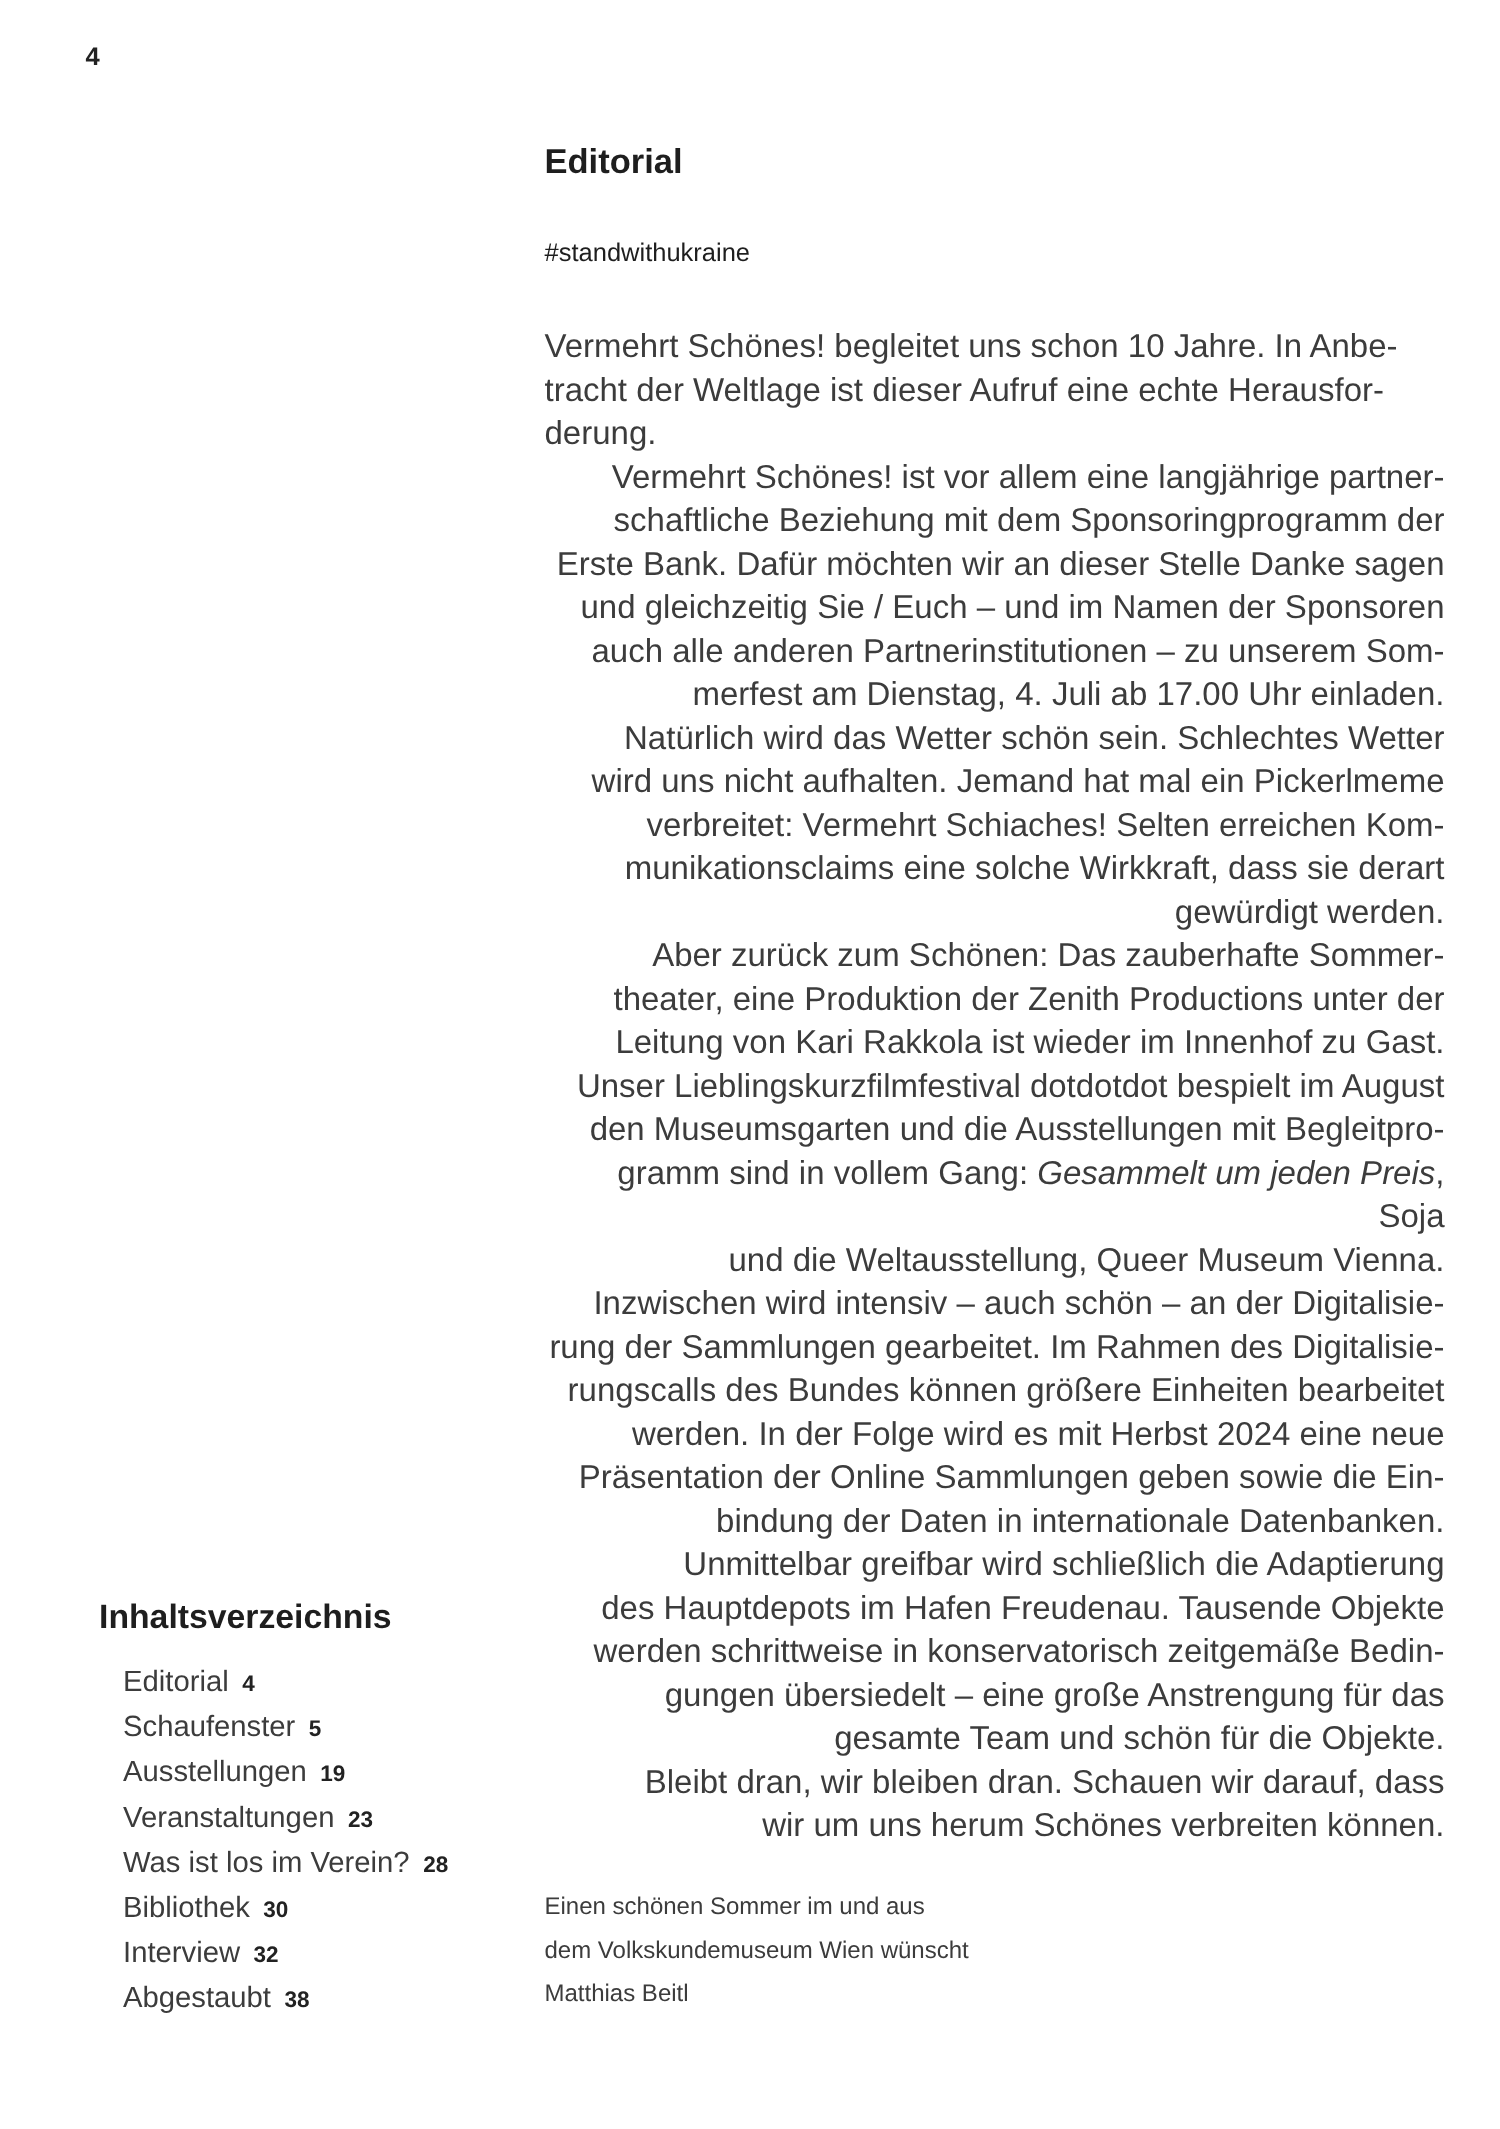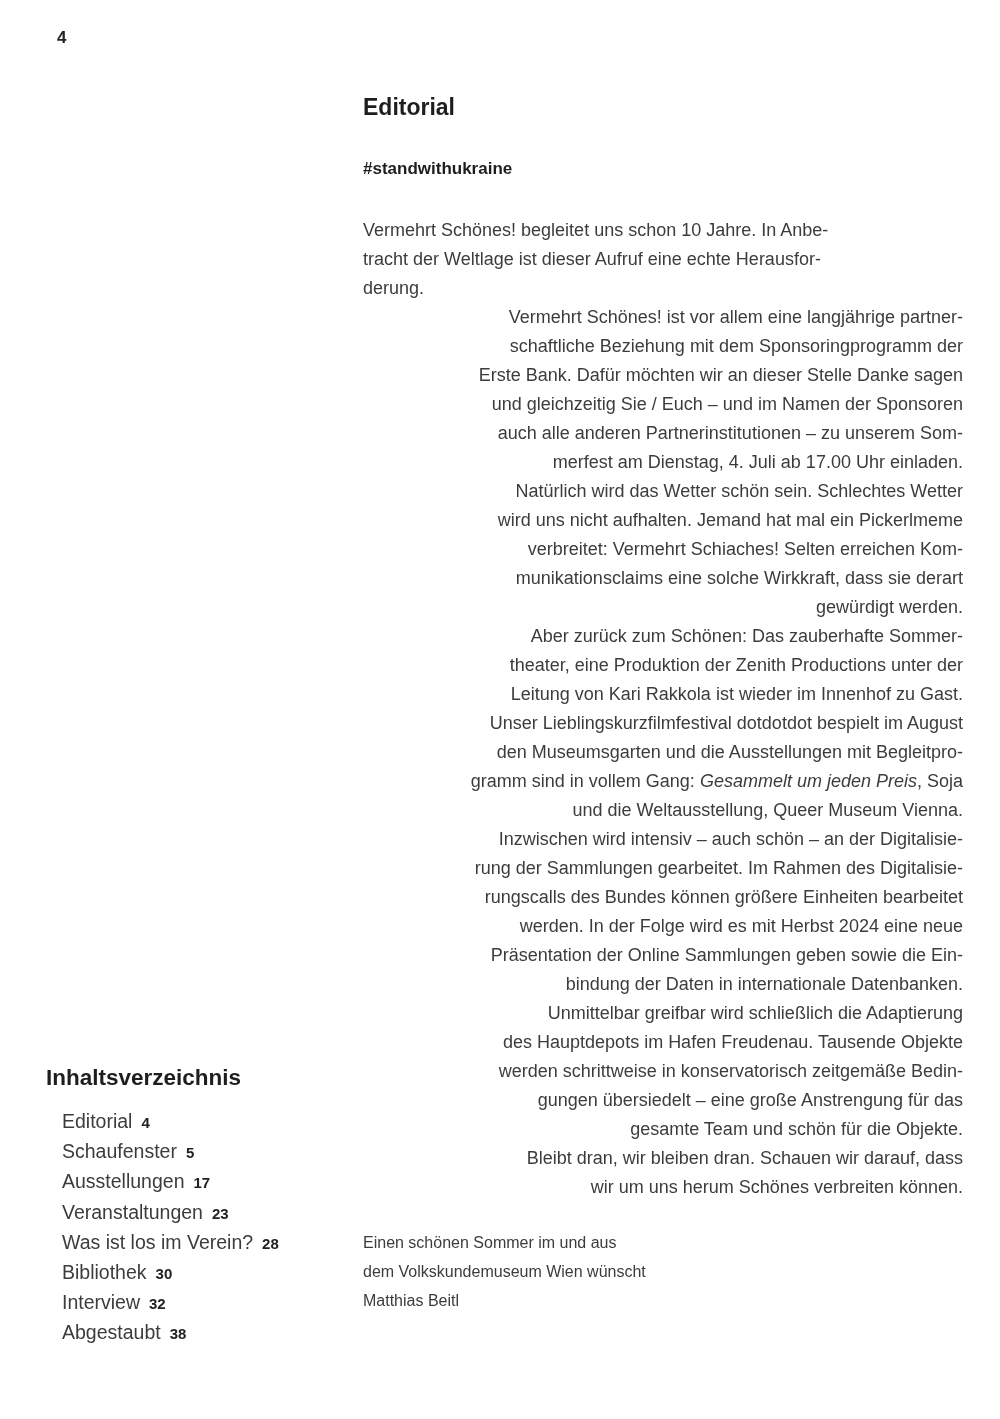--- a/index.html
+++ b/index.html
@@ -29,43 +29,43 @@
   h1.ed-title {
     font-size: 23px;
     line-height: 1.2;
     font-weight: 700;
     color: #1e1e1e;
     margin: 0;
   }
   .hashtag {
     font-size: 17px;
     line-height: 1.2;
-    font-weight: 700;
+    font-weight: 400;
     color: #1e1e1e;
     margin: 37px 0 0 0;
   }
   #body-text {
     margin-top: 37px;
-    font-size: 18px;
+    font-size: 22px;
     line-height: 29px;
   }
   p.para {
     margin: 0;
     white-space: pre-line;
   }
   p.para.indent { text-indent: 28px; text-align: right; }
   .italic { font-style: italic; }
   #closing {
     margin-top: 26px;
     font-size: 16px;
     line-height: 29px;
   }
   aside.toc {
     position: absolute;
-    left: 46px;
+    left: 66px;
     top: 1064px;
     width: 300px;
   }
   .toc h2 {
     font-size: 22.5px;
     font-weight: 700;
     color: #1e1e1e;
     margin: 0 0 8px 0;
     line-height: 1.2;
   }
@@ -135,20 +135,20 @@
       <div>dem Volkskundemuseum Wien wünscht</div>
       <div>Matthias Beitl</div>
     </div>
 </main>
 
 <aside class="toc">
   <h2>Inhaltsverzeichnis</h2>
   <ul id="toc-list">
       <li class="toc-item"><span>Editorial</span><span class="toc-page">4</span></li>
       <li class="toc-item"><span>Schaufenster</span><span class="toc-page">5</span></li>
-      <li class="toc-item"><span>Ausstellungen</span><span class="toc-page">17</span></li>
+      <li class="toc-item"><span>Ausstellungen</span><span class="toc-page">19</span></li>
       <li class="toc-item"><span>Veranstaltungen</span><span class="toc-page">23</span></li>
       <li class="toc-item"><span>Was ist los im Verein?</span><span class="toc-page">28</span></li>
       <li class="toc-item"><span>Bibliothek</span><span class="toc-page">30</span></li>
       <li class="toc-item"><span>Interview</span><span class="toc-page">32</span></li>
       <li class="toc-item"><span>Abgestaubt</span><span class="toc-page">38</span></li>
     </ul>
 </aside>
 
 </body></html>

